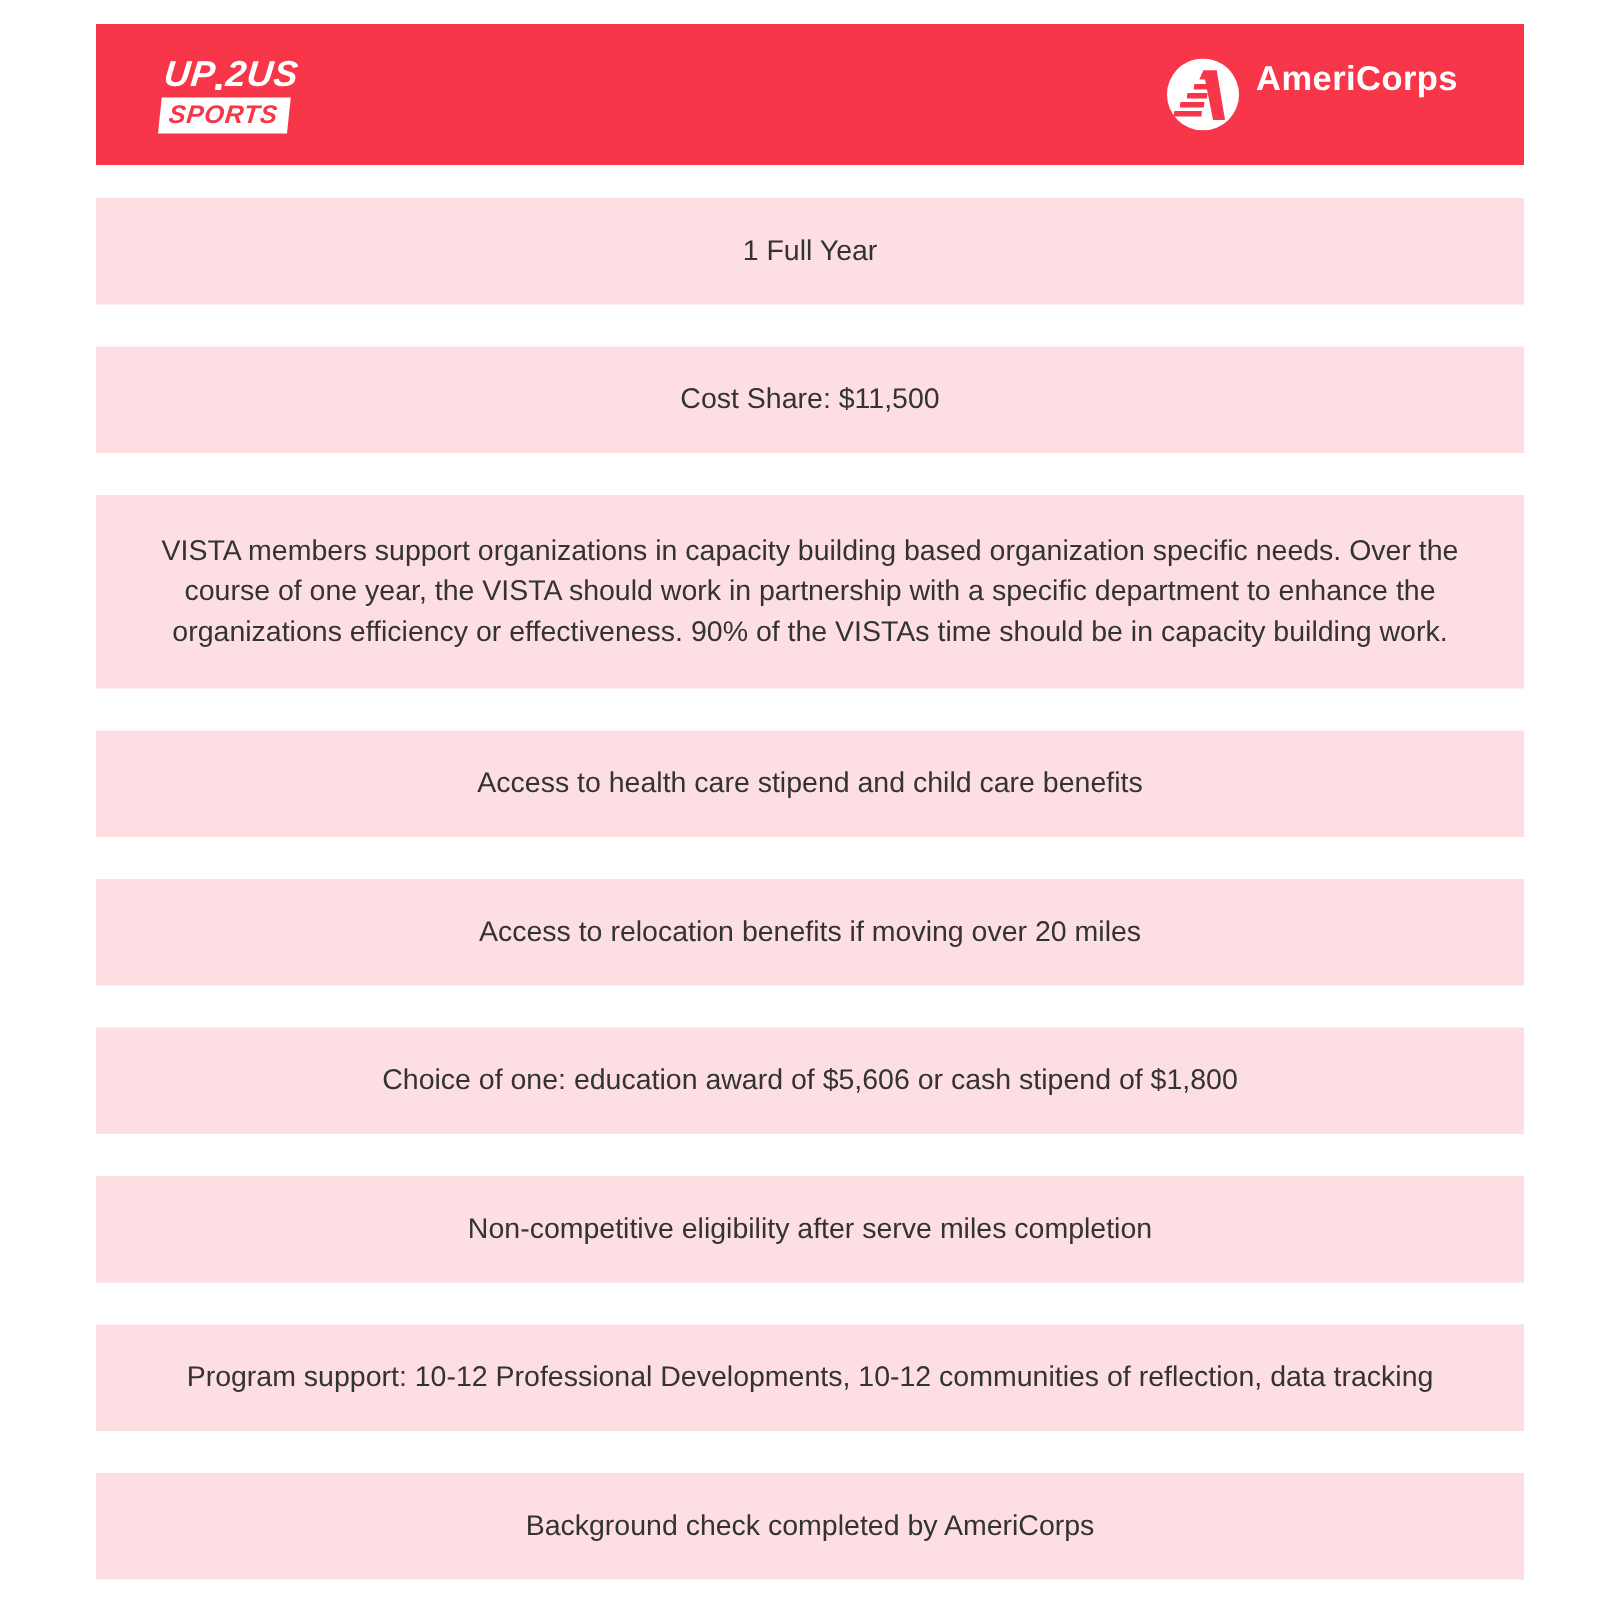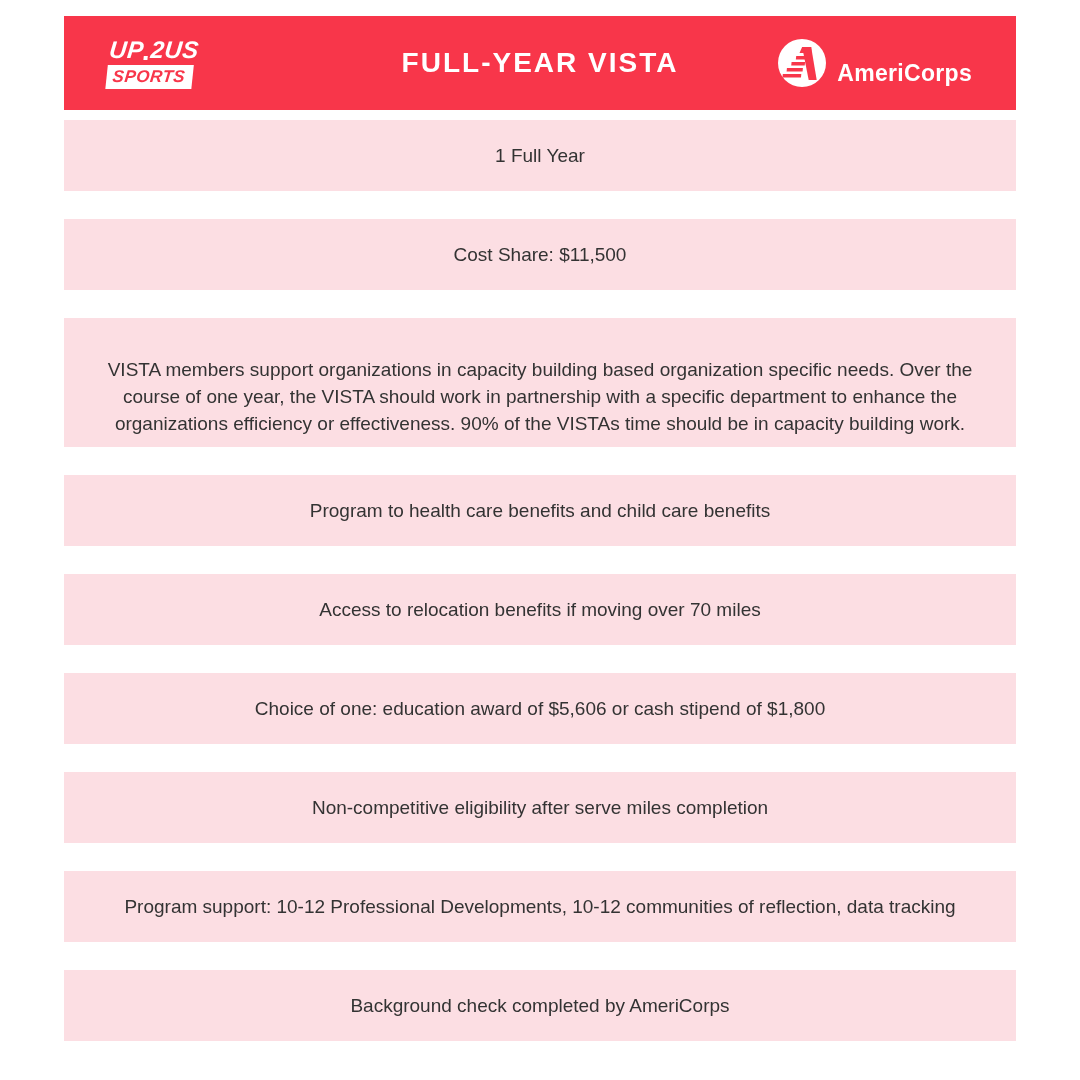--- a/index.html
+++ b/index.html
@@ -78,21 +78,21 @@
     top: 50%;
     transform: translate(-50%, -50%);
     color: #ffffff;
     font-size: 28px;
     font-weight: 900;
     letter-spacing: 2px;
     white-space: nowrap;
   }
   .americorps {
     display: flex;
-    align-items: flex-end;
+    align-items: flex-start;
     gap: 11px;
   }
   .americorps-label {
     color: #ffffff;
     font-weight: bold;
     font-size: 23px;
     letter-spacing: 0.3px;
   }
   .a-circle { display: block; }
   
@@ -102,45 +102,43 @@
     margin-top: 28px;
     display: flex;
     align-items: center;
     justify-content: center;
     text-align: center;
     color: var(--text);
     font-size: 19px;
     line-height: 27px;
     padding: 8px 30px;
   }
-  .rows .row:first-child { margin-top: 10px; }
+  .rows .row:first-child { margin-top: 22px; }
   .rows .row--tall {
     min-height: 129px;
     padding: 10px 26px;
-    align-items: flex-end;
   }
 </style>
 </head>
 <body>
 
 <div class="page">
   <div class="content">
 
     <div class="header">
 
       <div class="up2us">
         <div class="up2us-top">
           <span>UP</span>
           <span class="up2us-dot"></span>
           <span>2US</span>
         </div>
         <div class="up2us-bottom">SPORTS</div>
       </div>
 
-      <div class="title">FULL-YEAR VISTA</div>
 
       <div class="americorps">
         <svg class="a-circle" width="48" height="48" viewBox="0 0 48 48" aria-hidden="true">
           <circle cx="24" cy="24" r="24" fill="#ffffff"></circle>
           <g fill="#F8364A" transform="skewX(-6) translate(3,0)">
 
             <polygon points="22,8 31,8 40,41 32,41"></polygon>
             <polygon points="22,8 31,8 32,14 20,14"></polygon>
 
             <rect x="17" y="17" width="11" height="3.6"></rect>
@@ -157,24 +155,24 @@
       <div class="row">
           <span>1 Full Year</span>
         </div>
       <div class="row">
           <span>Cost Share: $11,500</span>
         </div>
       <div class="row row--tall">
           <span>VISTA members support organizations in capacity building based organization specific needs. Over the course of one year, the VISTA should work in partnership with a specific department to enhance the organizations efficiency or effectiveness. 90% of the VISTAs time should be in capacity building work.</span>
         </div>
       <div class="row">
-          <span>Program to health care benefits and child care benefits</span>
+          <span>Access to health care stipend and child care benefits</span>
         </div>
       <div class="row">
-          <span>Access to relocation benefits if moving over 70 miles</span>
+          <span>Access to relocation benefits if moving over 20 miles</span>
         </div>
       <div class="row">
           <span>Choice of one: education award of $5,606 or cash stipend of $1,800</span>
         </div>
       <div class="row">
           <span>Non-competitive eligibility after serve miles completion</span>
         </div>
       <div class="row">
           <span>Program support: 10-12 Professional Developments, 10-12 communities of reflection, data tracking</span>
         </div>

